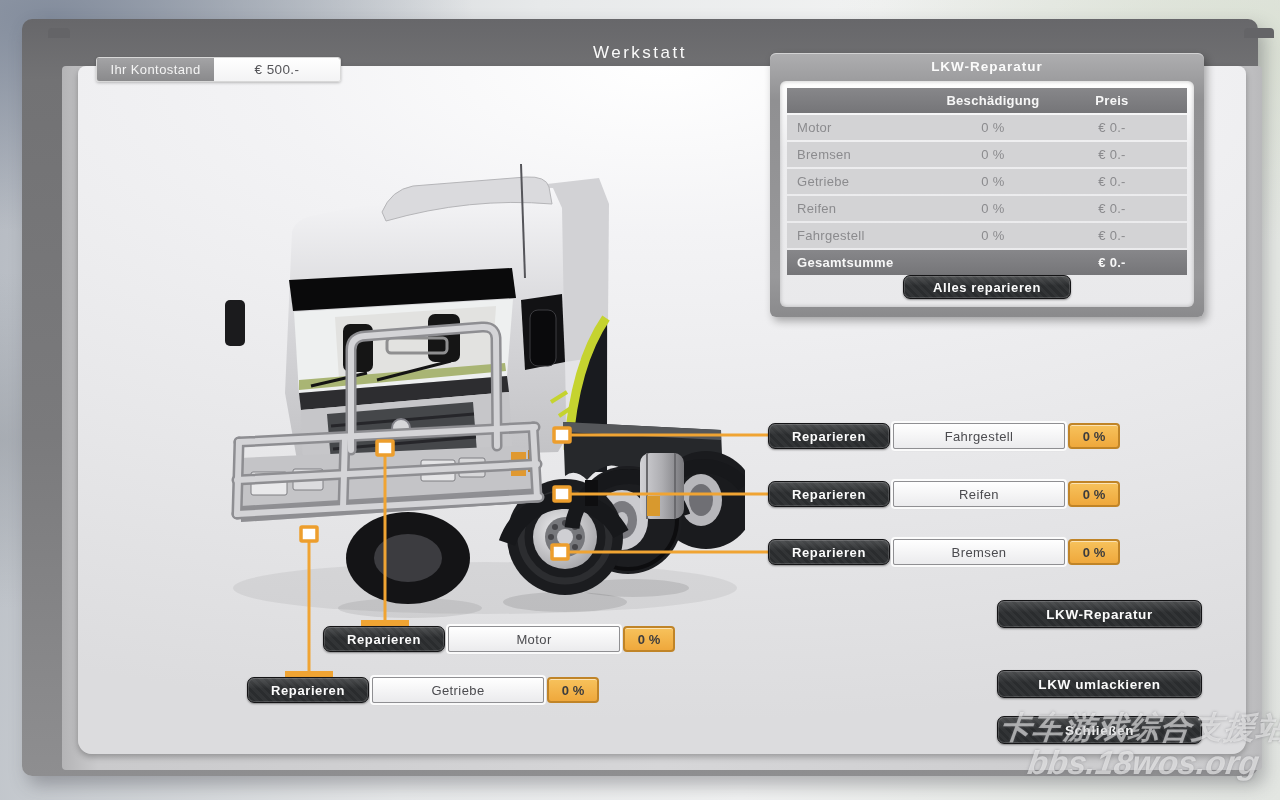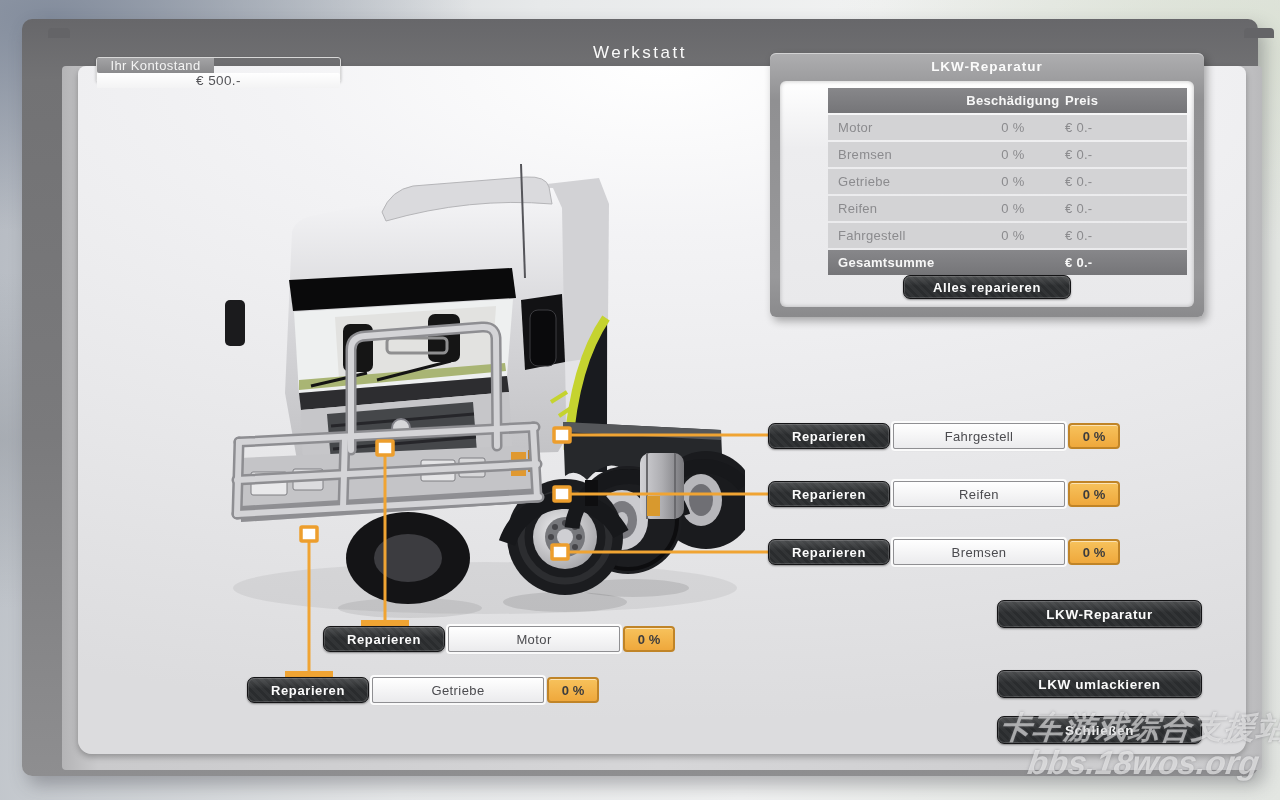--- a/index.html
+++ b/index.html
@@ -41,21 +41,20 @@
     border-radius:8px 8px 14px 14px;
     background:radial-gradient(130% 95% at 50% 0%, #ffffff 0%, #f3f3f5 26%, #e8e8ea 62%, #dcdcde 100%);
     box-shadow:0 3px 6px rgba(0,0,0,.28);
   }
 
   
   .account{
     position:absolute;left:96px;top:57px;width:245px;height:25px;z-index:4;
     display:flex;border:1px solid #d8d8d8;border-radius:3px;
     box-shadow:0 1px 3px rgba(0,0,0,.25);
-    flex-direction:column;
   }
   .account-label{
     width:117px;display:flex;align-items:center;justify-content:center;
     background:linear-gradient(180deg,#a3a3a5,#8a8a8c);
     color:#f4f4f4;font-size:13px;letter-spacing:.4px;border-radius:2px 0 0 2px;
   }
   .account-value{
     flex:1;display:flex;align-items:center;justify-content:center;
     background:linear-gradient(180deg,#ffffff,#f3f3f4);
     color:#545458;font-size:13.5px;letter-spacing:.4px;border-radius:0 2px 2px 0;
@@ -74,28 +73,28 @@
   }
   .repair-panel-inner{
     position:absolute;left:10px;right:10px;top:28px;bottom:10px;border-radius:6px;
     background:linear-gradient(180deg,#ffffff,#ededef 30%,#e9e9eb);
     box-shadow:inset 0 0 4px rgba(0,0,0,.25);
   }
   .dtable{position:absolute;left:7px;right:7px;top:7px;}
   .trow{
     display:grid;grid-template-columns:37% 29% 34%;align-items:center;
     height:25px;margin-bottom:2px;background:#d3d3d5;
-    font-size:13px;color:#8b8b8e;letter-spacing:.3px;margin-left:41px;
+    font-size:13px;color:#8b8b8e;letter-spacing:.3px;
   }
   .trow.thead,.trow.ttotal{
     background:linear-gradient(180deg,#87878a,#757578);color:#f7f7f7;font-weight:bold;
   }
   .tname{padding-left:10px;text-align:left;}
   .tdam{text-align:center;}
-  .tprice{padding-right:14px;text-align:left;}
+  .tprice{padding-right:14px;text-align:center;}
 
   
   .btn-dark{
     display:flex;align-items:center;justify-content:center;
     color:#fbfbfb;font-size:13px;font-weight:bold;letter-spacing:.6px;
     border-radius:7px;cursor:pointer;
     background:
       linear-gradient(180deg, rgba(255,255,255,.16), rgba(255,255,255,0) 45%),
       repeating-linear-gradient(45deg,#323436 0 3px,#2a2c2e 3px 6px);
     border:1px solid #141416;

